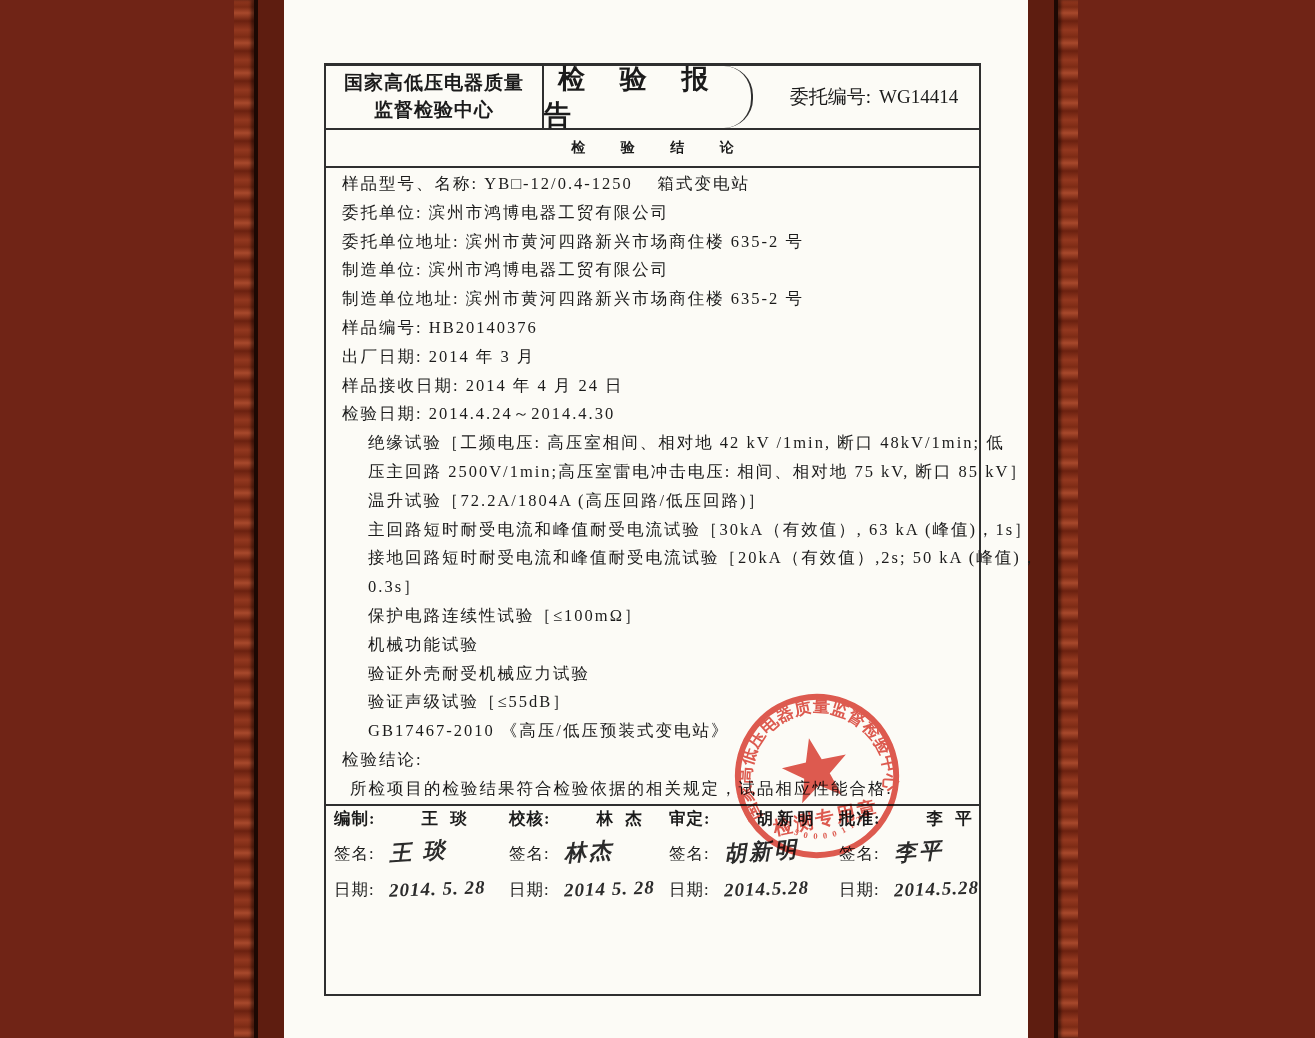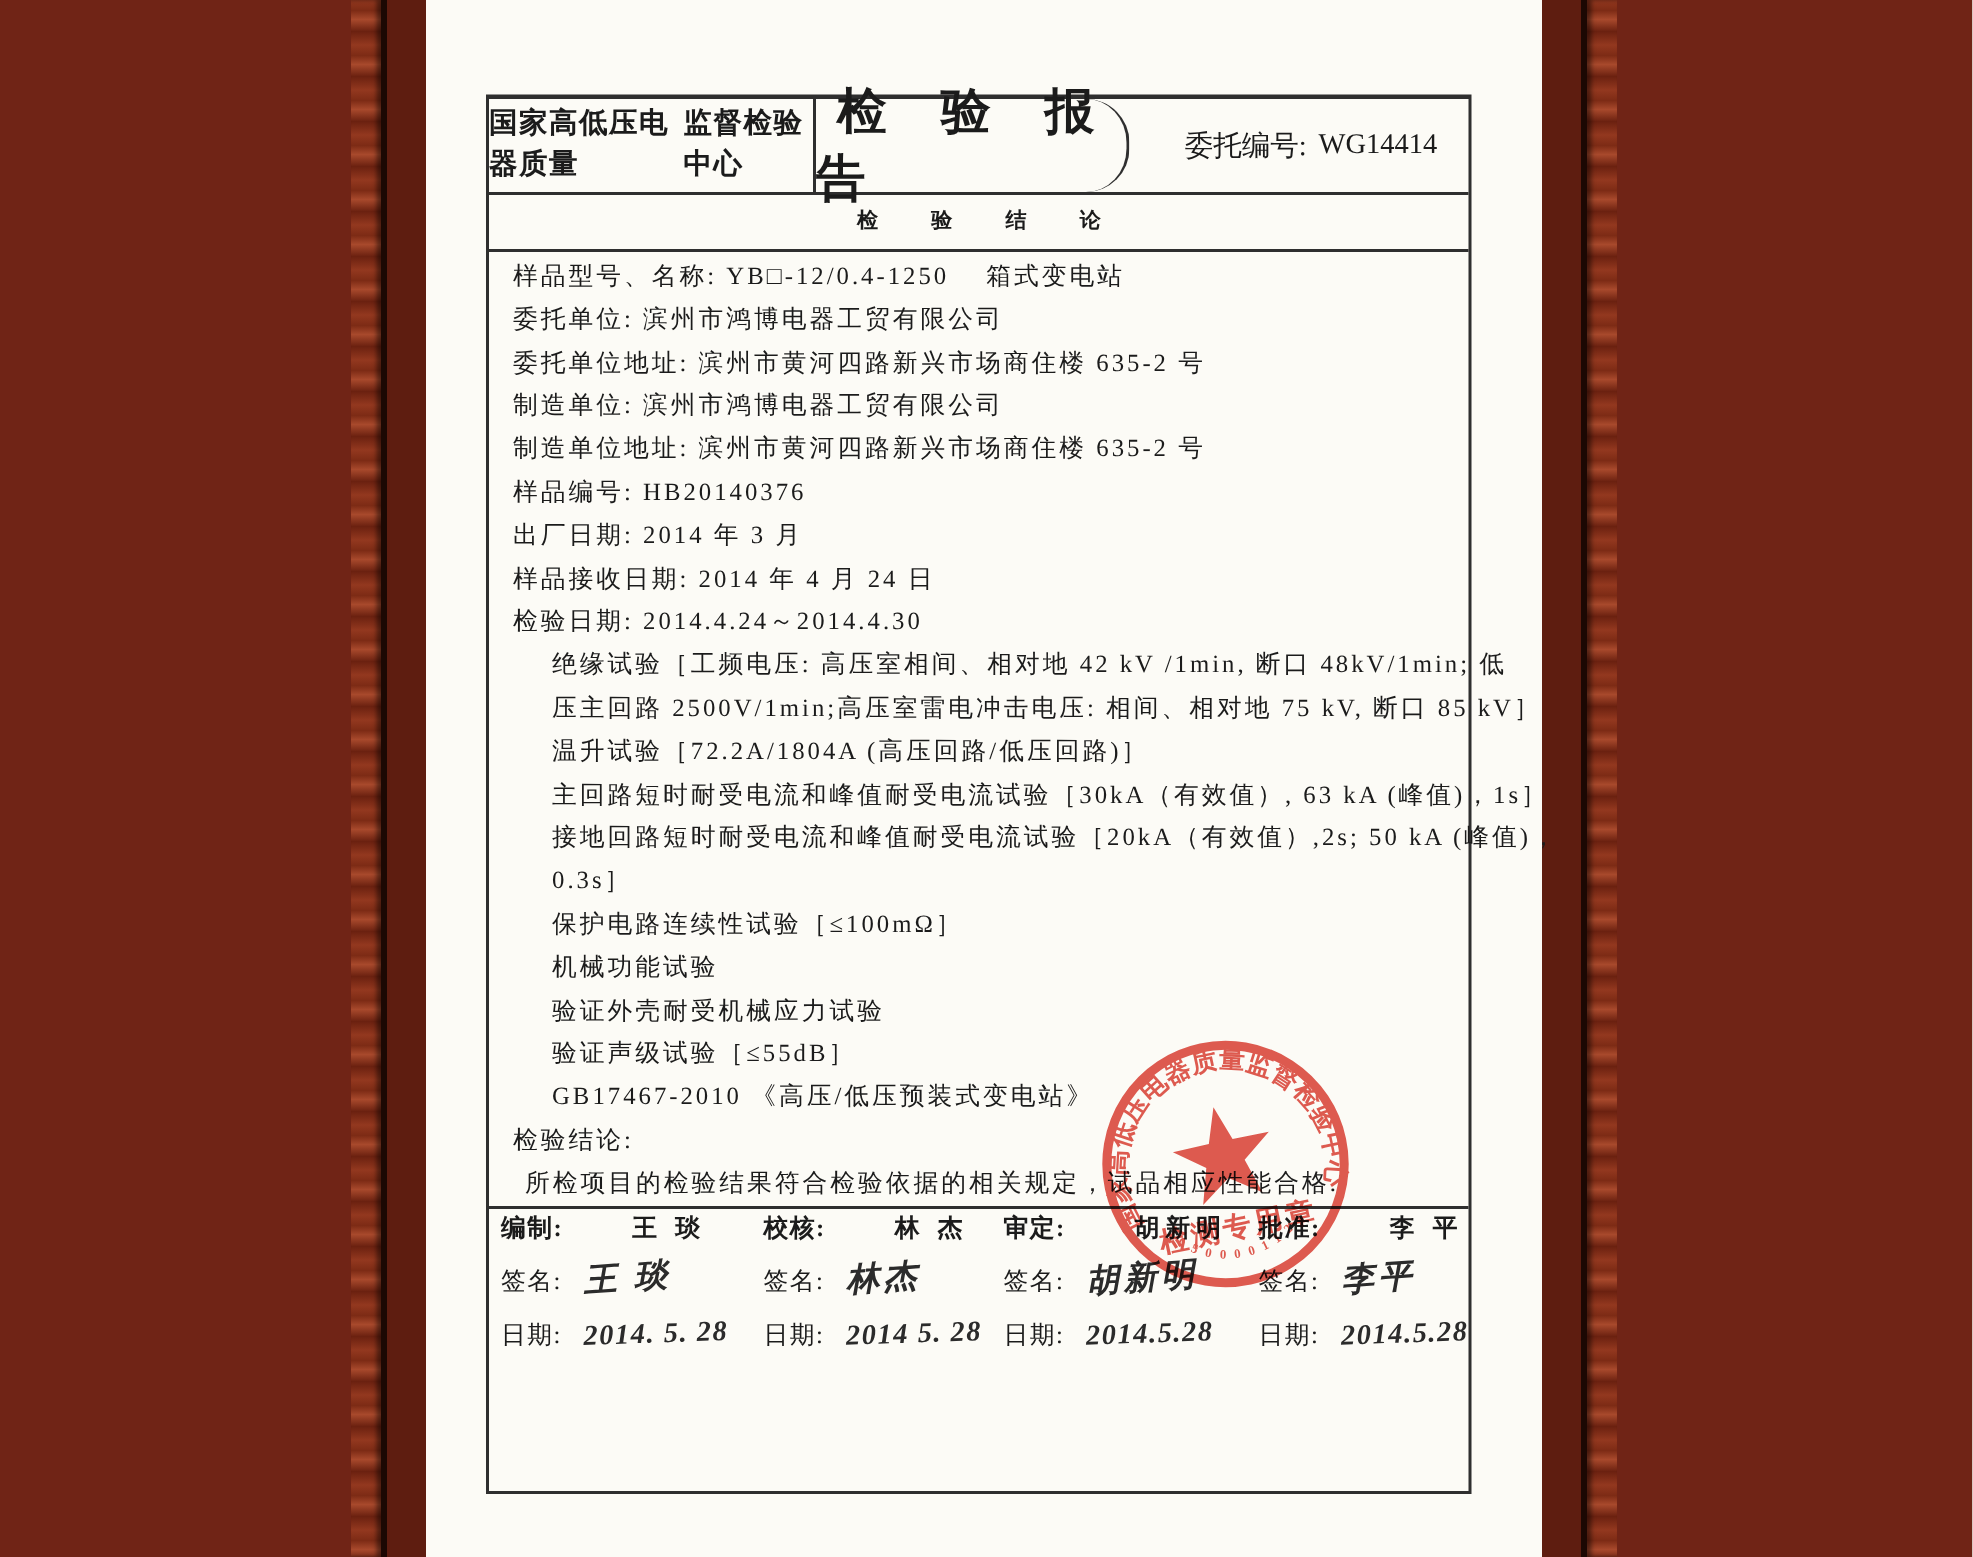--- a/index.html
+++ b/index.html
@@ -29,27 +29,27 @@
     background:#fcfbf6;
   }
   .report{
     position:absolute;left:40px;top:63px;width:657px;height:933px;
     box-sizing:border-box;border:2px solid #2f2f2f;border-top-width:3px;
     color:#1b1b1b;background:transparent;
   }
   .row-header{display:flex;height:62px;border-bottom:2px solid #2f2f2f;}
   .h-org{
     width:218px;box-sizing:border-box;border-right:2px solid #2f2f2f;
-    display:flex;flex-direction:row;justify-content:center;align-items:center;
+    display:flex;flex-direction:column;justify-content:center;align-items:center;
     font-size:19px;font-weight:bold;line-height:1.4;letter-spacing:1px;
   }
   .h-title{
     width:209px;box-sizing:border-box;border-right:2px solid #2f2f2f;
     display:flex;align-items:center;justify-content:center;
-    font-size:33px;font-weight:bold;letter-spacing:14px;text-indent:14px;border-radius:29px;
+    font-size:27px;font-weight:bold;letter-spacing:14px;text-indent:14px;border-radius:29px;
   }
   .h-no{flex:1;display:flex;align-items:center;justify-content:center;font-size:19px;gap:8px;padding-left:16px;}
   .row-subheader{
     height:36px;line-height:36px;border-bottom:2px solid #2f2f2f;
     text-align:center;font-size:14px;font-weight:bold;letter-spacing:16px;text-indent:16px;
   }
   .content{padding-top:2px;font-size:16.5px;}
   .line{height:28.8px;line-height:28.8px;white-space:nowrap;padding-left:16px;letter-spacing:2px;}
   .indent{padding-left:42px;}
   .indent-sm{padding-left:24px;}

